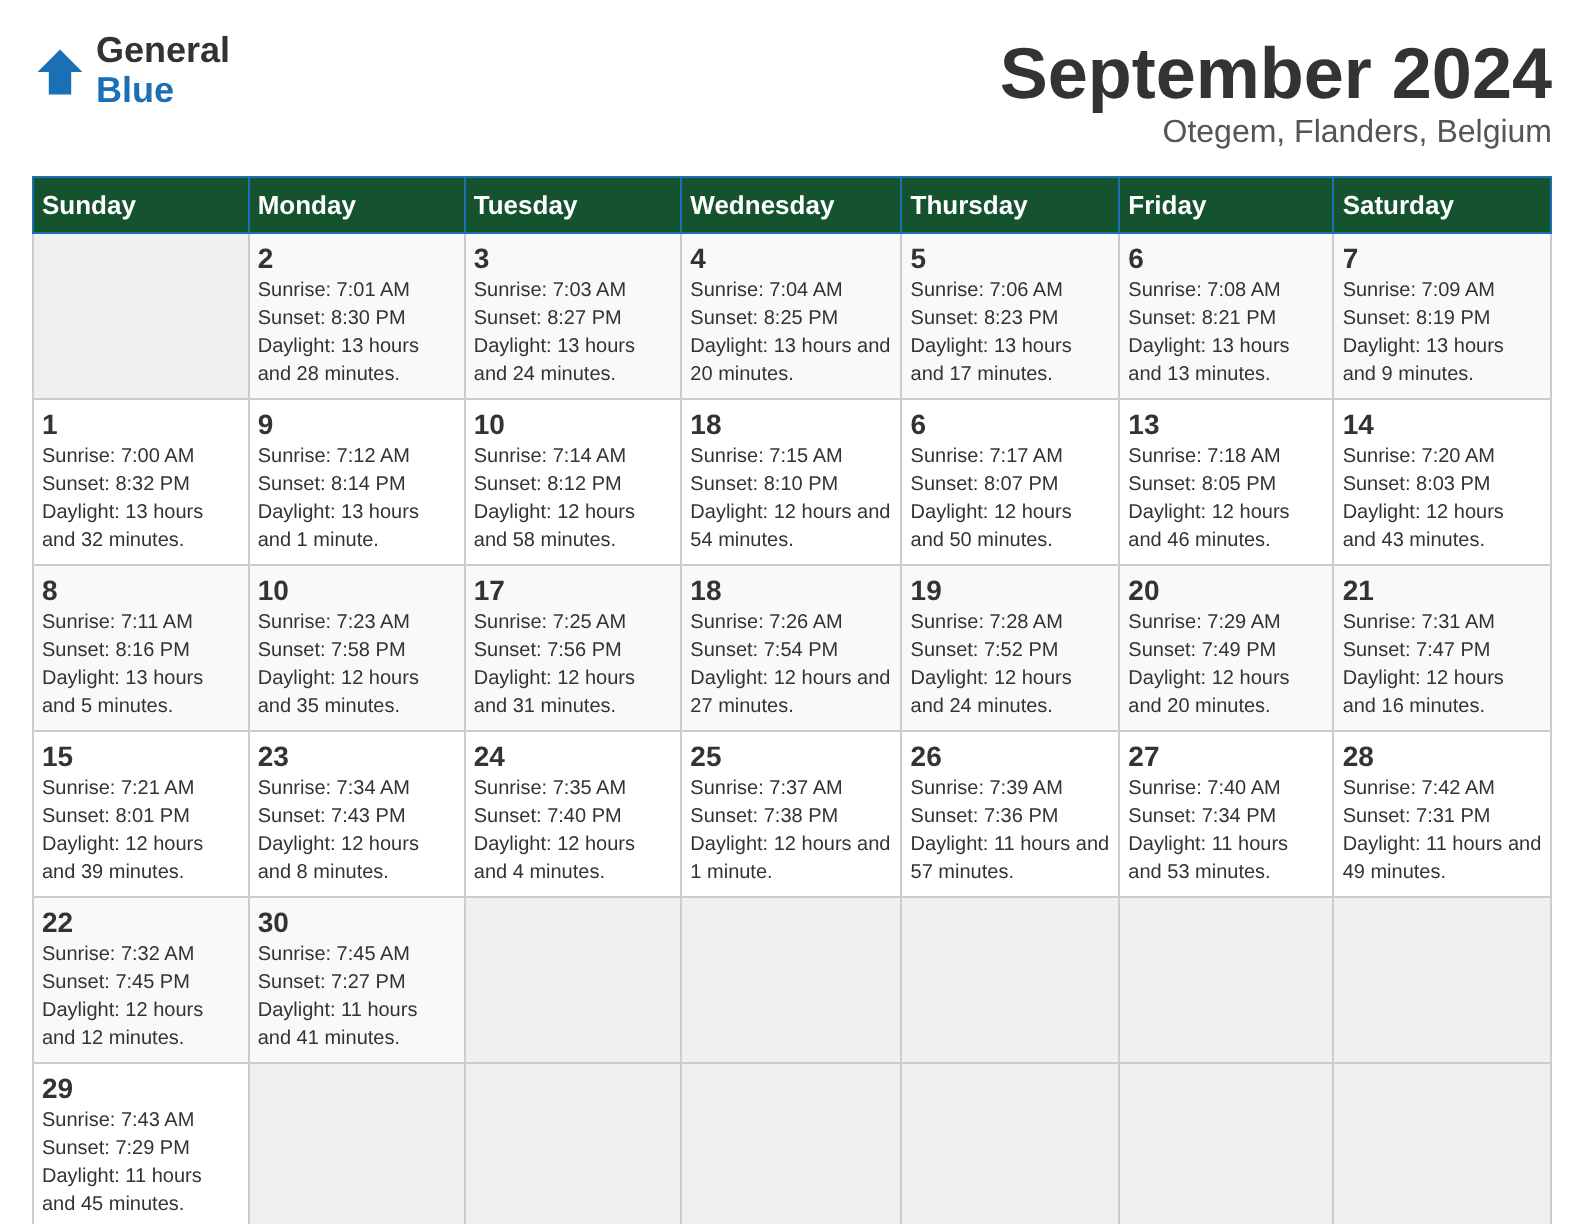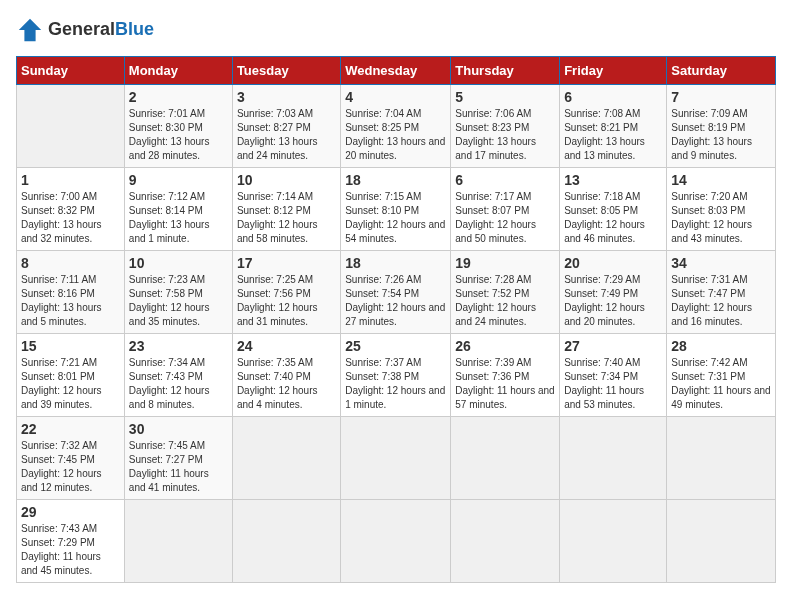--- a/index.html
+++ b/index.html
@@ -16,21 +16,21 @@
       align-items: flex-start;
       margin-bottom: 12px;
     }
     .logo {
       display: flex;
       align-items: center;
       gap: 4px;
     }
     .logo-text {
       display: flex;
-      flex-direction: row;
+      flex-direction: column;
       line-height: 1.1;
     }
     .logo-icon {
       width: 28px;
       height: 28px;
     }
     .title-block {
       text-align: right;
     }
     .month-title {
@@ -41,21 +41,21 @@
     .location {
       font-size: 16px;
       color: #555;
     }
     table {
       width: 100%;
       border-collapse: collapse;
       font-size: 11px;
     }
     thead tr th {
-      background-color: #b91c1c;
+      background-color: #14532d;
       color: #fff;
       padding: 6px 4px;
       text-align: left;
       font-size: 13px;
       font-weight: bold;
       border: 1px solid #1a6fb5;
     }
     tbody tr td {
       border: 1px solid #ccc;
       vertical-align: top;
@@ -91,20 +91,24 @@
 <div class="header">
   <div class="logo">
     <svg class="logo-icon" viewBox="0 0 40 40">
       <polygon points="20,4 36,20 28,20 28,36 12,36 12,20 4,20" fill="#1a6fb5"></polygon>
     </svg>
     <div class="logo-text">
       <span style="font-size:18px;font-weight:bold;color:#333;">General</span>
       <span style="font-size:18px;font-weight:bold;color:#1a6fb5;">Blue</span>
     </div>
   </div>
+  <div class="title-block">
+    <div class="month-title">September 2024</div>
+    <div class="location">Otegem, Flanders, Belgium</div>
+  </div>
 </div>
 
 <table>
   <thead>
     <tr>
     <th>Sunday</th>
         <th>Monday</th>
         <th>Tuesday</th>
         <th>Wednesday</th>
         <th>Thursday</th>
@@ -189,21 +193,21 @@
         </td>
         <td>
           <span class="day-number">19</span>
           <div class="day-info">Sunrise: 7:28 AM<br>Sunset: 7:52 PM<br>Daylight: 12 hours and 24 minutes.</div>
         </td>
         <td>
           <span class="day-number">20</span>
           <div class="day-info">Sunrise: 7:29 AM<br>Sunset: 7:49 PM<br>Daylight: 12 hours and 20 minutes.</div>
         </td>
         <td>
-          <span class="day-number">34</span>
+          <span class="day-number">21</span>
           <div class="day-info">Sunrise: 7:31 AM<br>Sunset: 7:47 PM<br>Daylight: 12 hours and 16 minutes.</div>
         </td>
       </tr>
       <tr>
         <td>
           <span class="day-number">15</span>
           <div class="day-info">Sunrise: 7:21 AM<br>Sunset: 8:01 PM<br>Daylight: 12 hours and 39 minutes.</div>
         </td>
         <td>
           <span class="day-number">23</span>

